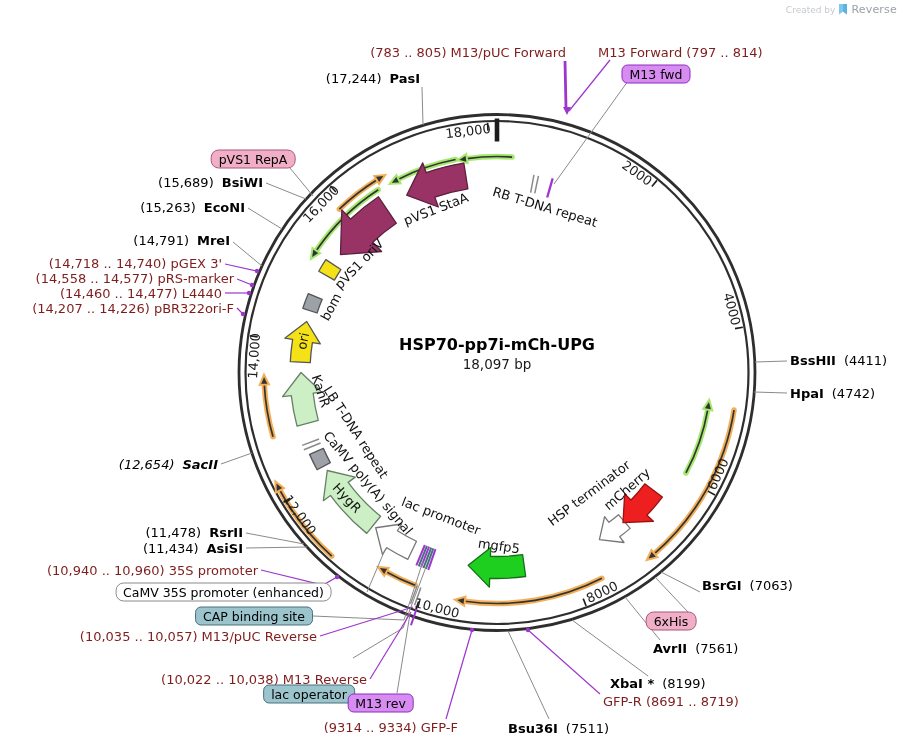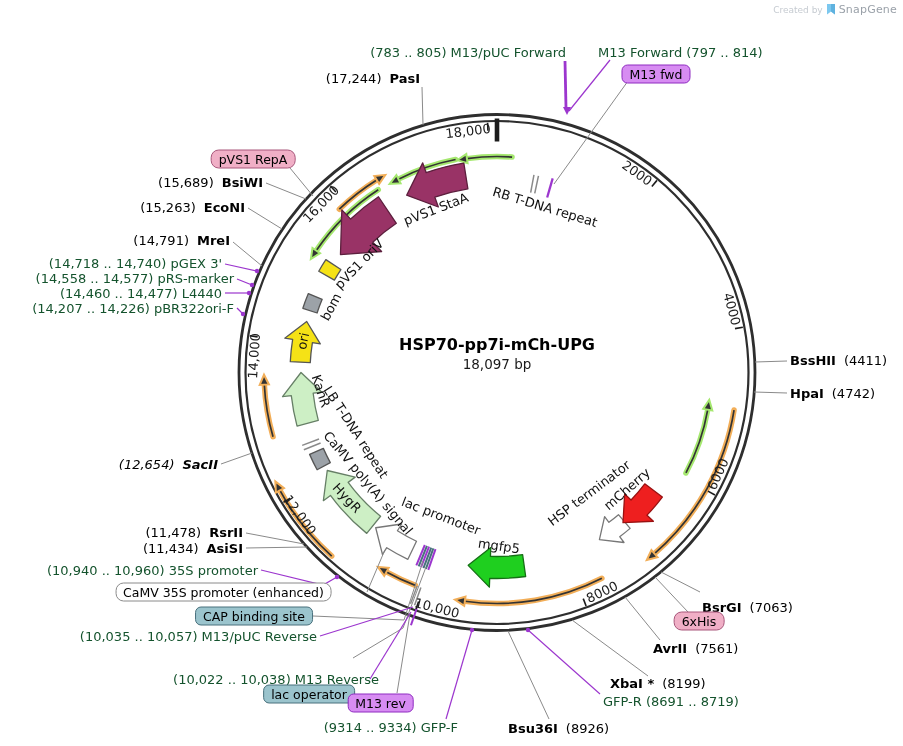--- a/index.html
+++ b/index.html
@@ -5,21 +5,21 @@
   html,body{margin:0;padding:0;background:#fff;}
   #stage{position:relative;width:903px;height:746px;background:#fff;overflow:hidden;
          font-family:"DejaVu Sans",sans-serif;}
   #map{position:absolute;left:0;top:0;}
   #labels{position:absolute;left:0;top:0;width:903px;height:746px;pointer-events:none;}
   .lbl{position:absolute;white-space:nowrap;font:13px "DejaVu Sans",sans-serif;color:#000;}
   .lbl.ar{transform:translate(-100%,-50%);}
   .lbl.al{transform:translate(0,-50%);}
   .enz .name{font-weight:bold;}
   .sp{display:inline-block;width:8px;}
-  .primer{color:#14532d;}
+  .primer{color:#7f1d1d;}
   .tick{position:absolute;font:13px "DejaVu Sans",sans-serif;color:#1c1c1c;white-space:nowrap;}
   .feat{position:absolute;font:13px "DejaVu Sans",sans-serif;color:#111;white-space:nowrap;}
   .box{position:absolute;transform:translate(-50%,-50%);font:12.5px "DejaVu Sans",sans-serif;
        padding:1px 7px;border-radius:6px;border:1px solid;white-space:nowrap;color:#000;}
   .box.purple{background:#D78CF2;border-color:#8E2BC0;}
   .box.pink{background:#F0AFC6;border-color:#A8577B;border-radius:8px;}
   .box.teal{background:#9BC4CD;border-color:#48707C;}
   .box.white{background:#FFFFFF;border-color:#8A8A8A;border-radius:8px;}
   #title-block{position:absolute;left:497px;top:372px;transform:translate(-50%,-100%);
                text-align:center;}
@@ -143,40 +143,40 @@
       <circle cx="528" cy="630" r="2.2" fill="#9C36CE"></circle>
     </svg>
   <div id="labels">
       <div class="lbl enz ar" style="left: 420px; top: 78px;"><span class="pos">(17,244)</span><span class="sp"></span><span class="name">PasI</span></div>
       <div class="lbl enz ar" style="left: 263px; top: 182px;"><span class="pos">(15,689)</span><span class="sp"></span><span class="name">BsiWI</span></div>
       <div class="lbl enz ar" style="left: 245px; top: 207px;"><span class="pos">(15,263)</span><span class="sp"></span><span class="name">EcoNI</span></div>
       <div class="lbl enz ar" style="left: 230px; top: 240px;"><span class="pos">(14,791)</span><span class="sp"></span><span class="name">MreI</span></div>
       <div class="lbl enz ar" style="left: 218px; top: 464px; font-style: italic;"><span class="pos">(12,654)</span><span class="sp"></span><span class="name">SacII</span></div>
       <div class="lbl enz ar" style="left: 243px; top: 532px;"><span class="pos">(11,478)</span><span class="sp"></span><span class="name">RsrII</span></div>
       <div class="lbl enz ar" style="left: 243px; top: 548px;"><span class="pos">(11,434)</span><span class="sp"></span><span class="name">AsiSI</span></div>
-      <div class="lbl enz al" style="left: 508px; top: 728px;"><span class="name">Bsu36I</span><span class="sp"></span><span class="pos">(8926)</span></div>
+      <div class="lbl enz al" style="left: 508px; top: 728px;"><span class="name">Bsu36I</span><span class="sp"></span><span class="pos">(7511)</span></div>
       <div class="lbl enz al" style="left: 610px; top: 683px;"><span class="name">XbaI *</span><span class="sp"></span><span class="pos">(8199)</span></div>
       <div class="lbl enz al" style="left: 653px; top: 648px;"><span class="name">AvrII</span><span class="sp"></span><span class="pos">(7561)</span></div>
-      <div class="lbl enz al" style="left: 702px; top: 607px;"><span class="name">BsrGI</span><span class="sp"></span><span class="pos">(7063)</span></div>
+      <div class="lbl enz al" style="left: 702px; top: 585px;"><span class="name">BsrGI</span><span class="sp"></span><span class="pos">(7063)</span></div>
       <div class="lbl enz al" style="left: 790px; top: 393px;"><span class="name">HpaI</span><span class="sp"></span><span class="pos">(4742)</span></div>
       <div class="lbl enz al" style="left: 790px; top: 360px;"><span class="name">BssHII</span><span class="sp"></span><span class="pos">(4411)</span></div>
       <div class="lbl primer ar" style="left: 566px; top: 52px;">(783 .. 805)  M13/pUC Forward</div>
       <div class="lbl primer al" style="left: 598px; top: 52px;">M13 Forward  (797 .. 814)</div>
       <div class="lbl primer ar" style="left: 222px; top: 263px; text-align: center;">(14,718 .. 14,740)  pGEX 3'</div>
       <div class="lbl primer ar" style="left: 234px; top: 278px;">(14,558 .. 14,577)  pRS-marker</div>
       <div class="lbl primer ar" style="left: 222px; top: 293px;">(14,460 .. 14,477)  L4440</div>
       <div class="lbl primer ar" style="left: 234px; top: 308px;">(14,207 .. 14,226)  pBR322ori-F</div>
       <div class="lbl primer ar" style="left: 258px; top: 570px;">(10,940 .. 10,960)  35S promoter</div>
       <div class="lbl primer ar" style="left: 317px; top: 636px;">(10,035 .. 10,057)  M13/pUC Reverse</div>
-      <div class="lbl primer ar" style="left: 367px; top: 679px; margin-left: 12px;">(10,022 .. 10,038)  M13 Reverse</div>
+      <div class="lbl primer ar" style="left: 367px; top: 679px;">(10,022 .. 10,038)  M13 Reverse</div>
       <div class="lbl primer ar" style="left: 458px; top: 727px;">(9314 .. 9334)  GFP-F</div>
       <div class="lbl primer al" style="left: 567px; top: 701px; margin-left: 36px;">GFP-R  (8691 .. 8719)</div>
       <div class="box purple" style="left: 656px; top: 74px;">M13 fwd</div>
       <div class="box pink" style="left: 253px; top: 159px;">pVS1 RepA</div>
-      <div class="box pink" style="left: 699px; top: 621px;">6xHis</div>
+      <div class="box pink" style="left: 671px; top: 621px;">6xHis</div>
       <div class="box white" style="left: 223.5px; top: 592px;">CaMV 35S promoter (enhanced)</div>
       <div class="box teal" style="left: 254px; top: 615.5px;">CAP binding site</div>
       <div class="box teal" style="left: 309px; top: 658.5px; margin-top: 35px;">lac operator</div>
       <div class="box purple" style="left: 380.5px; top: 702.5px;">M13 rev</div>
       <div class="feat" style="left: 436px; top: 209px; transform: translate(-50%, -50%) rotate(-21deg);">pVS1 StaA</div>
       <div class="feat" style="left: 545px; top: 207px; transform: translate(-50%, -50%) rotate(17deg);">RB T-DNA repeat</div>
       <div class="feat" style="left: 359px; top: 264px; transform: translate(-50%, -50%) rotate(-46deg);">pVS1 oriV</div>
       <div class="feat" style="left: 331px; top: 307px; transform: translate(-50%, -50%) rotate(-62deg);">bom</div>
       <div class="feat" style="left: 303px; top: 341px; transform: translate(-50%, -50%) rotate(-78deg);">ori</div>
       <div class="feat" style="left: 321px; top: 391px; transform: translate(-50%, -50%) rotate(72deg);">KanR</div>
@@ -200,15 +200,15 @@
   <div id="title-block">
     <div class="ptitle">HSP70-pp7i-mCh-UPG</div>
     <div class="psize">18,097 bp</div>
   </div>
   <div id="watermark">
     <span class="wm-created">Created by</span>
     <svg width="8" height="11" viewBox="0 0 8 11">
       <path d="M0 0 L8 0 L8 10.5 L4 7.6 L0 10.5 Z" fill="#7CC8EF"></path>
       <path d="M4 0 L8 0 L8 10.5 L4 7.6 Z" fill="#5FB2DF"></path>
     </svg>
-    <span class="wm-brand">SnapGene</span>
+    <span class="wm-brand">Reverse</span>
   </div>
 </div>
 
 </body></html>

